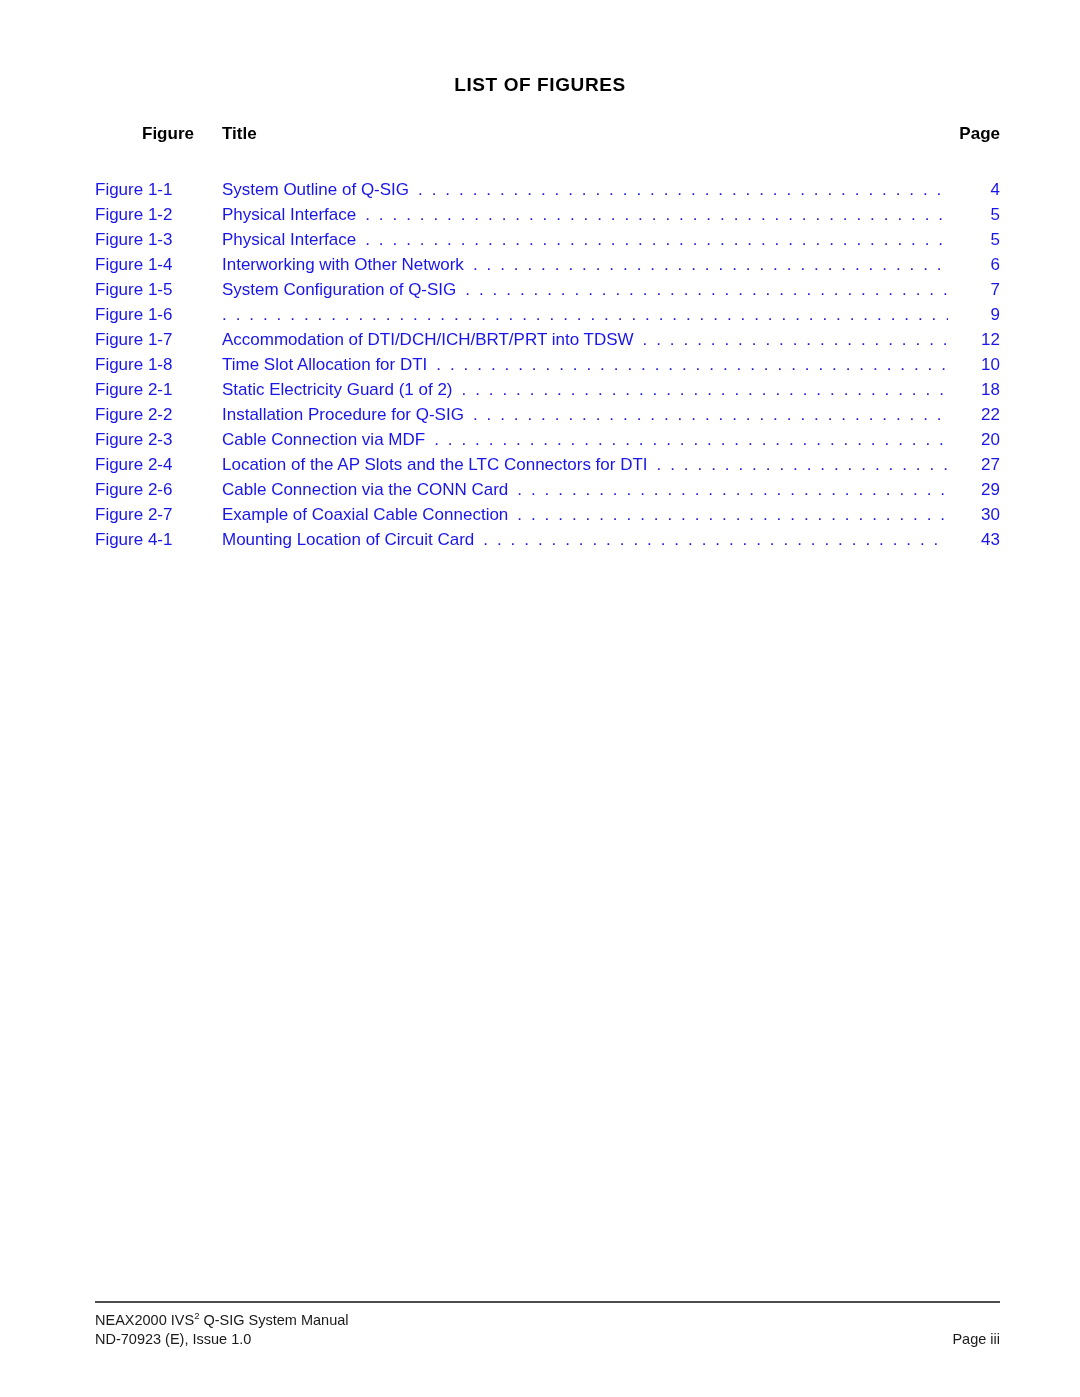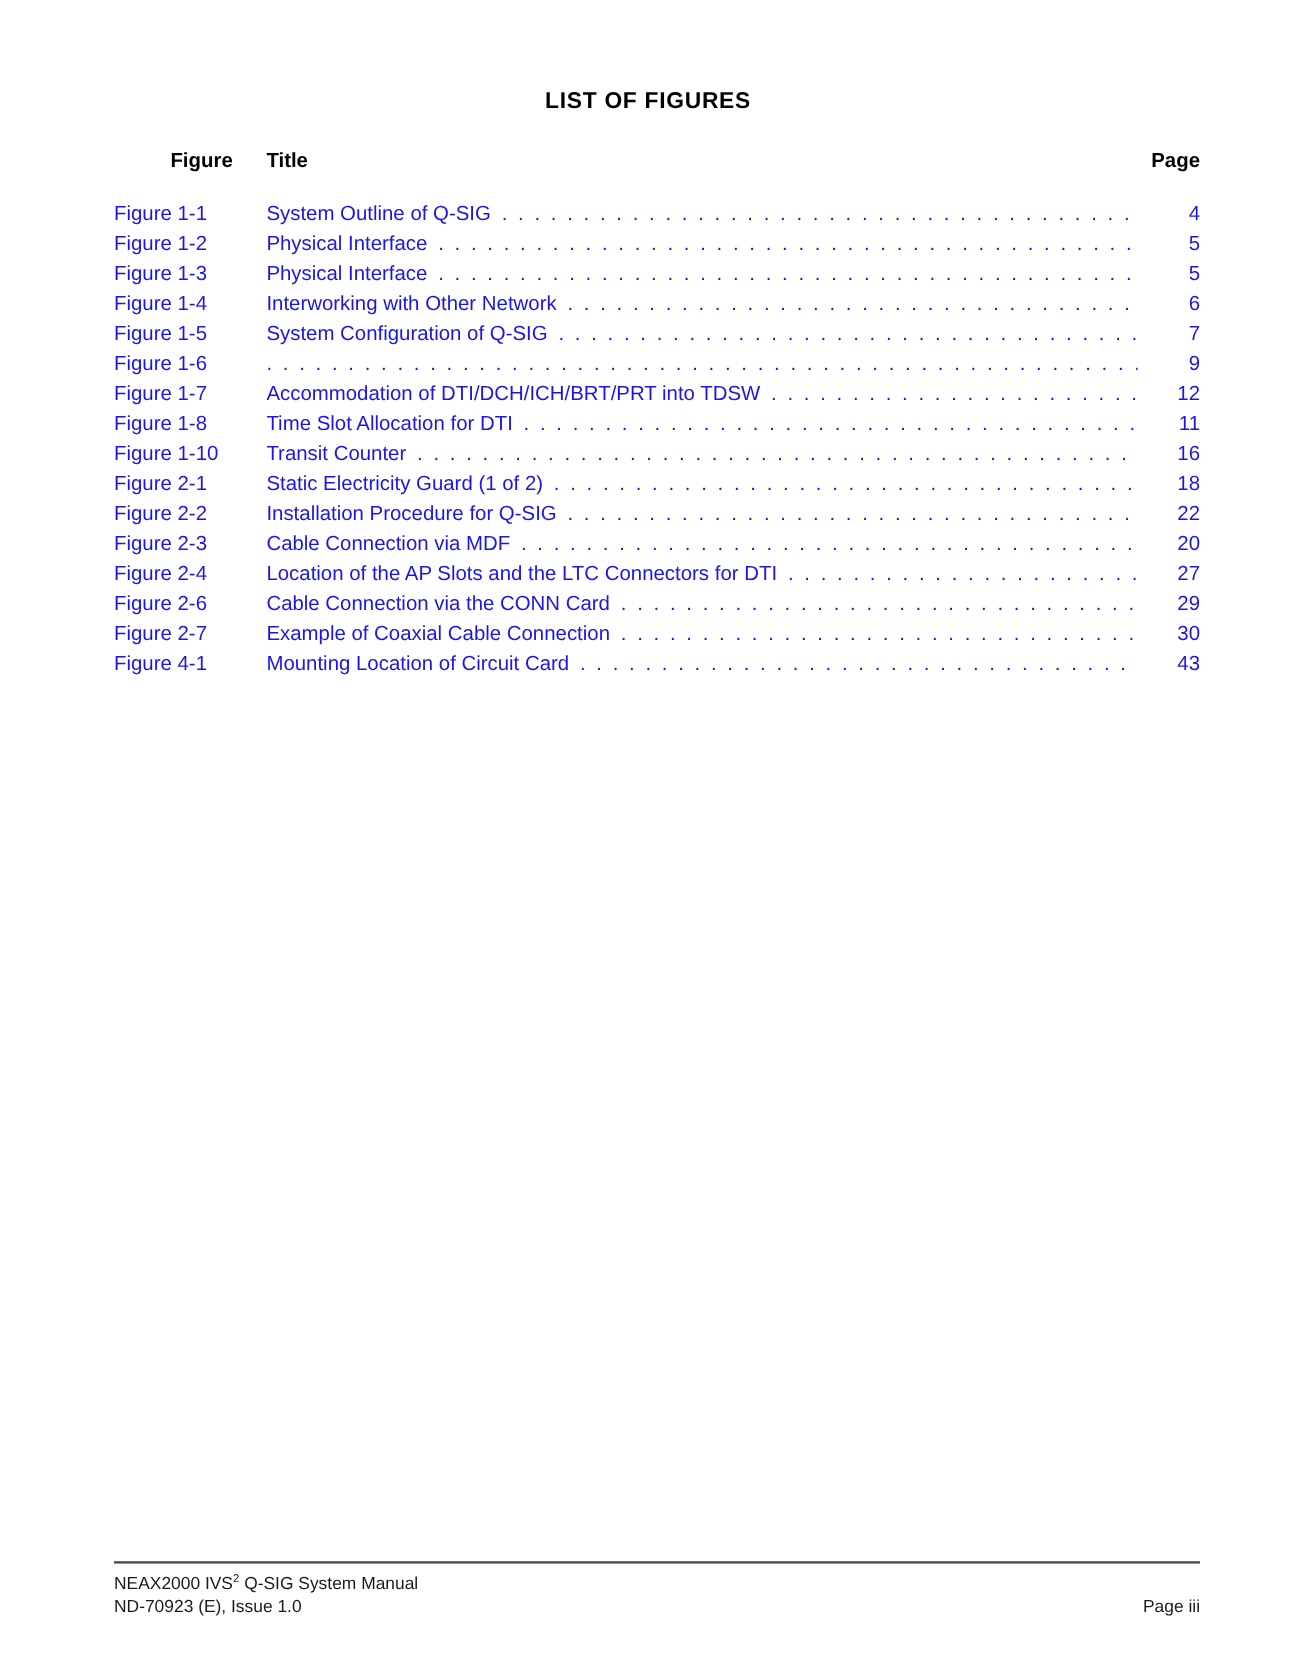--- a/index.html
+++ b/index.html
@@ -58,21 +58,21 @@
   }
   .col-headers .h-page {
     position: absolute;
     right: 0;
     top: 0;
   }
 
   
   .fig-list {
     position: absolute;
-    top: 165px;
+    top: 177px;
     left: 95px;
     width: 905px;
   }
 
   .fig-row {
     position: relative;
     height: 25px;
     line-height: 25px;
     font-size: 17px;
     color: #1a15e8;
@@ -233,29 +233,21 @@
           <span class="fig-dots"></span>
         </span>
         <span class="fig-page">12</span>
       </div>
       <div class="fig-row">
         <span class="fig-label">Figure 1-8</span>
         <span class="fig-mid">
           <span class="fig-title">Time Slot Allocation for DTI</span>
           <span class="fig-dots"></span>
         </span>
-        <span class="fig-page">11</span>
-      </div>
-      <div class="fig-row">
-        <span class="fig-label">Figure 1-10</span>
-        <span class="fig-mid">
-          <span class="fig-title">Transit Counter</span>
-          <span class="fig-dots"></span>
-        </span>
-        <span class="fig-page">16</span>
+        <span class="fig-page">10</span>
       </div>
       <div class="fig-row">
         <span class="fig-label">Figure 2-1</span>
         <span class="fig-mid">
           <span class="fig-title">Static Electricity Guard (1 of 2)</span>
           <span class="fig-dots"></span>
         </span>
         <span class="fig-page">18</span>
       </div>
       <div class="fig-row">

